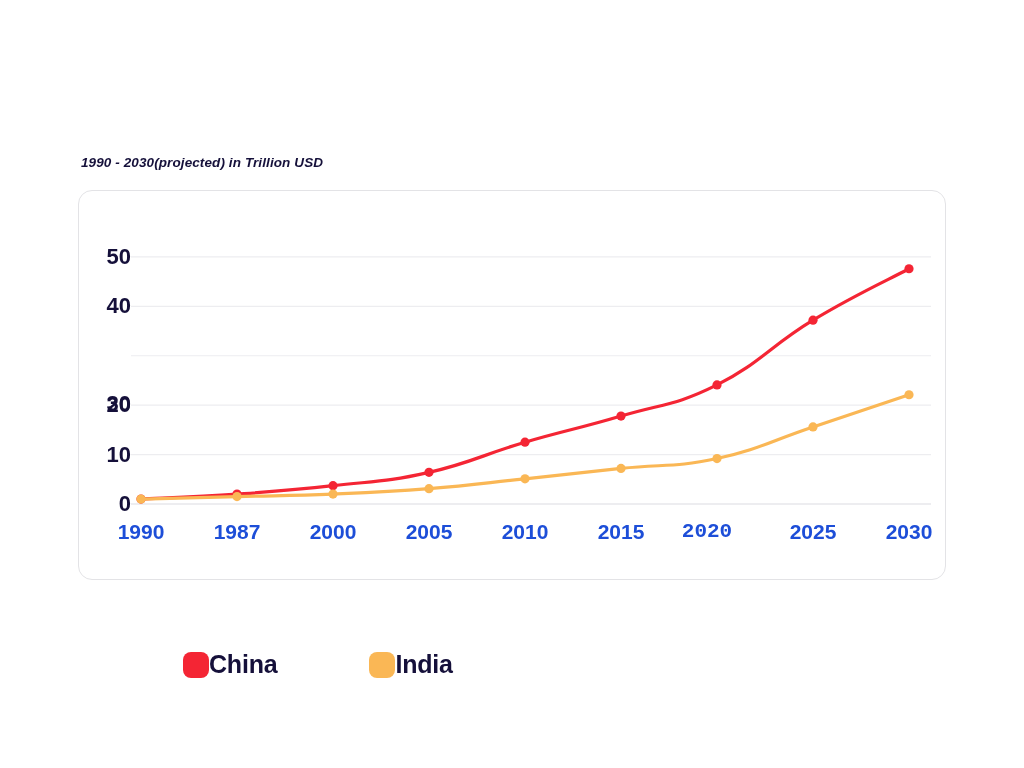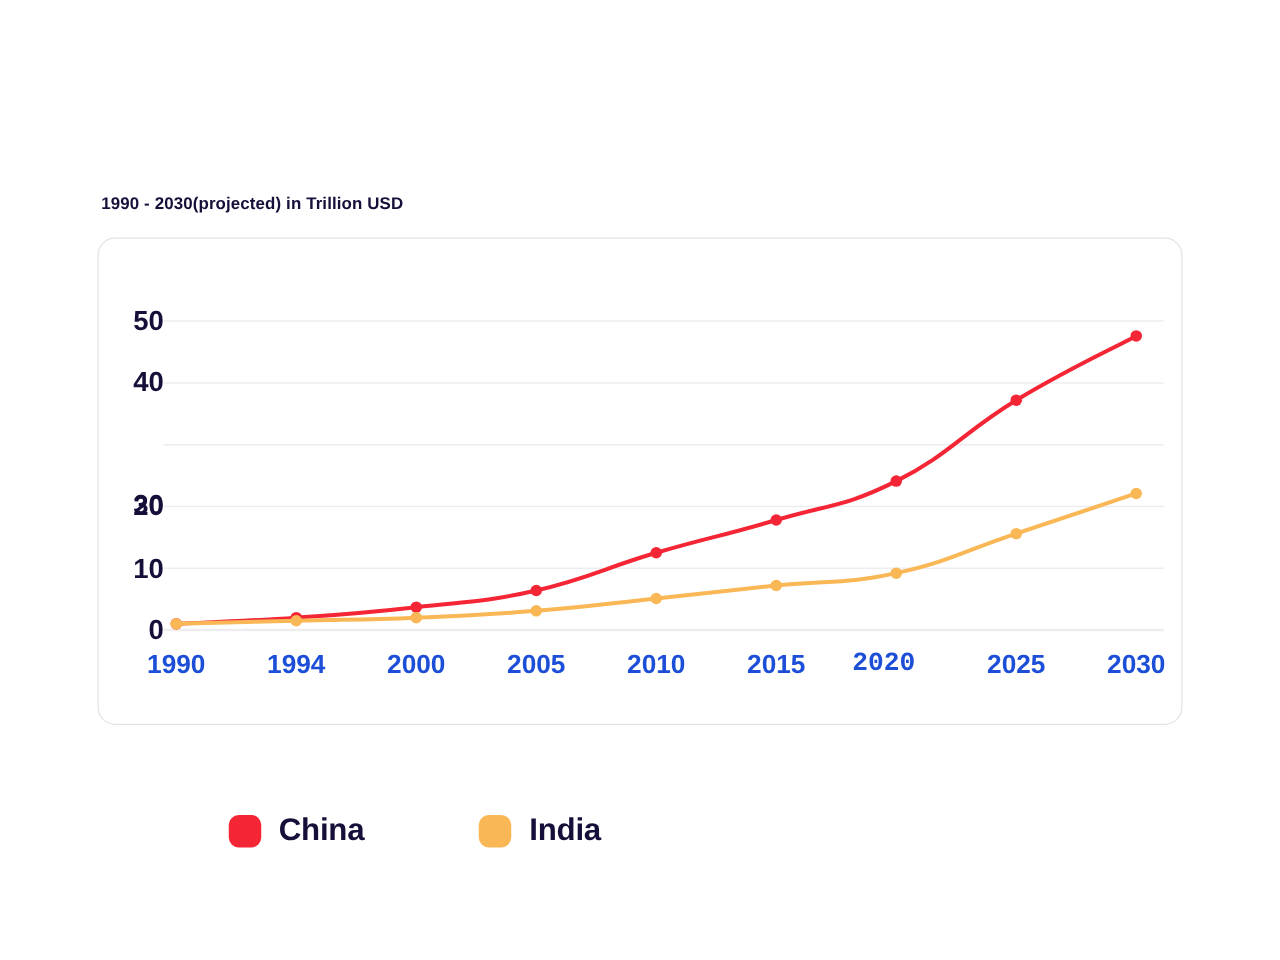--- a/index.html
+++ b/index.html
@@ -34,20 +34,21 @@
 
   .chart-subtitle {
     position: absolute;
     left: 81px;
     top: 155px;
     font-size: 13.5px;
     font-weight: 700;
     color: #15103a;
     letter-spacing: 0.1px;
     white-space: nowrap;
+    font-style: italic;
   }
 
   .chart-card {
     position: absolute;
     left: 78px;
     top: 190px;
     width: 868px;
     height: 390px;
     border: 1px solid #e3e3e6;
     border-radius: 14px;
@@ -94,21 +95,20 @@
     left: 183px;
     top: 650px;
     display: flex;
     align-items: center;
     gap: 92px;
   }
 
   .legend-item {
     display: flex;
     align-items: center;
-    gap: 14px;
   }
 
   .legend-swatch {
     width: 26px;
     height: 26px;
     border-radius: 8px;
     flex: 0 0 auto;
   }
 
   .legend-label {
@@ -155,21 +155,21 @@
           <circle cx="734" cy="235.89999999999998" r="4.6" fill="#fab755"></circle>
           <circle cx="830" cy="203.77499999999998" r="4.6" fill="#fab755"></circle>
         </svg>
     <div class="y-tick-label" style="left: 6px; top: 313px;">0</div>
         <div class="y-tick-label" style="left: 6px; top: 263.577px;">10</div>
         <div class="y-tick-label" style="left: 6px; top: 214.154px;">20</div>
         <div class="y-tick-label" style="left: 6px; top: 164.731px; margin-top: 48px;">30</div>
         <div class="y-tick-label" style="left: 6px; top: 115.308px;">40</div>
         <div class="y-tick-label" style="left: 6px; top: 65.8846px;">50</div>
         <div class="x-tick-label" style="left: 62px; top: 329px;">1990</div>
-        <div class="x-tick-label" style="left: 158px; top: 329px;">1994</div>
+        <div class="x-tick-label" style="left: 158px; top: 329px;">1987</div>
         <div class="x-tick-label" style="left: 254px; top: 329px;">2000</div>
         <div class="x-tick-label" style="left: 350px; top: 329px;">2005</div>
         <div class="x-tick-label" style="left: 446px; top: 329px;">2010</div>
         <div class="x-tick-label" style="left: 542px; top: 329px;">2015</div>
         <div class="x-tick-label" style="left: 628px; top: 329px; font-family: Liberation Mono, monospace;">2020</div>
         <div class="x-tick-label" style="left: 734px; top: 329px;">2025</div>
         <div class="x-tick-label" style="left: 830px; top: 329px;">2030</div>
       </div>
   </div>
 

